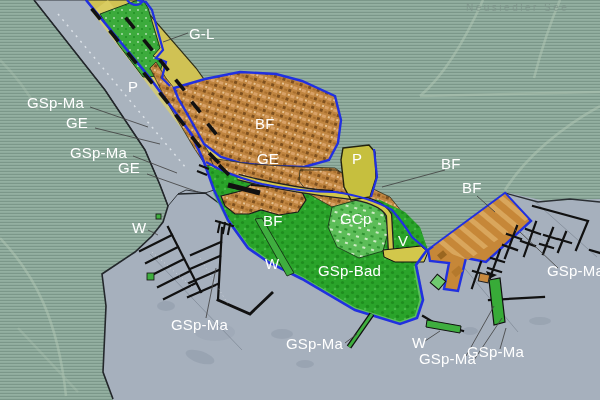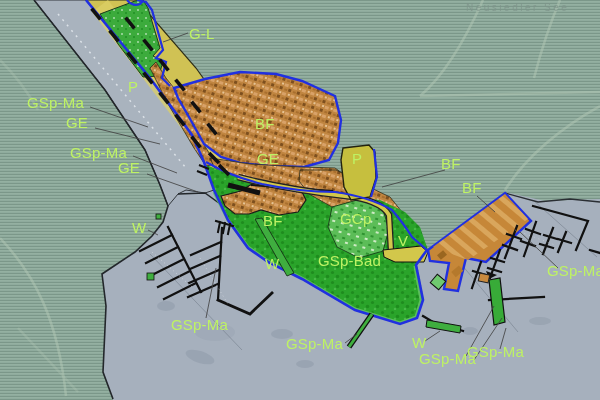--- a/index.html
+++ b/index.html
@@ -1,19 +1,19 @@
 <!DOCTYPE html>
 <html><head>
 <meta charset="utf-8">
 <style>
   html,body{margin:0;padding:0;background:#444;}
   .stage{position:relative;width:600px;height:400px;overflow:hidden;
          font-family:"Liberation Sans", sans-serif;padding-left:24px;}
   .stage svg{position:absolute;left:0;top:0;}
-  .lbl{position:absolute;font-size:15px;color:#bef264;white-space:nowrap;
+  .lbl{position:absolute;font-size:15px;color:#ffffff;white-space:nowrap;
        letter-spacing:.2px;line-height:1;pointer-events:none;}
   .lake-lbl{position:absolute;font-size:10px;color:#78908656;color:#7e938a;
        opacity:.8;letter-spacing:2.5px;white-space:nowrap;pointer-events:none;}
 </style>
 </head>
 <body>
 
 <div class="stage">
 <svg width="600" height="400" viewBox="0 0 600 400">
   <defs>
@@ -221,21 +221,21 @@
 <div class="lbl" style="left:70px;top:145px">GSp-Ma</div>
 <div class="lbl" style="left:118px;top:160px">GE</div>
 <div class="lbl" style="left:255px;top:116px">BF</div>
 <div class="lbl" style="left:257px;top:151px">GE</div>
 <div class="lbl" style="left:352px;top:151px">P</div>
 <div class="lbl" style="left:441px;top:156px">BF</div>
 <div class="lbl" style="left:462px;top:180px">BF</div>
 <div class="lbl" style="left:263px;top:213px">BF</div>
 <div class="lbl" style="left:340px;top:211px">GCp</div>
 <div class="lbl" style="left:398px;top:233px">V</div>
-<div class="lbl" style="left:318px;top:253px">GSp-Bad</div>
+<div class="lbl" style="left:318px;top:263px">GSp-Bad</div>
 <div class="lbl" style="left:132px;top:220px">W</div>
 <div class="lbl" style="left:265px;top:256px">W</div>
 <div class="lbl" style="left:171px;top:317px">GSp-Ma</div>
 <div class="lbl" style="left:286px;top:336px">GSp-Ma</div>
 <div class="lbl" style="left:412px;top:335px">W</div>
 <div class="lbl" style="left:419px;top:351px">GSp-Ma</div>
 <div class="lbl" style="left:467px;top:344px">GSp-Ma</div>
 <div class="lbl" style="left:547px;top:263px">GSp-Ma</div>
 </div>
 

